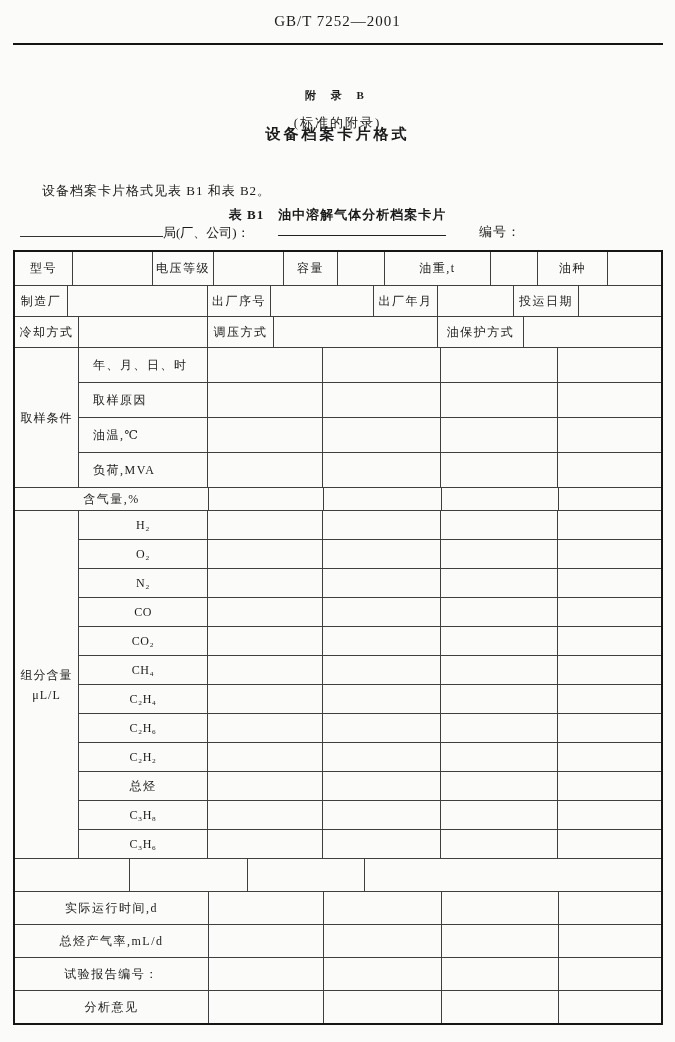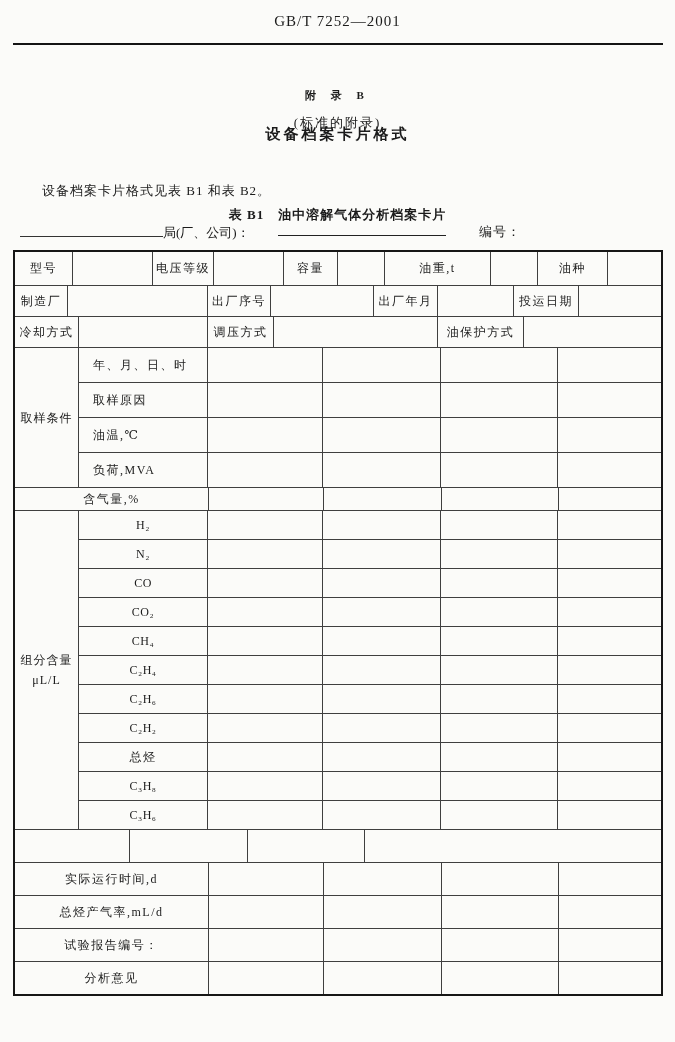--- a/index.html
+++ b/index.html
@@ -177,20 +177,27 @@
     </div>
     <div class="rows">
       <div class="trow h28">
         <div class="cell colB gasf">H₂</div>
         <div class="cell blank d1"></div>
         <div class="cell blank d2"></div>
         <div class="cell blank d3"></div>
         <div class="cell blank last d4"></div>
       </div>
       <div class="trow h28">
+        <div class="cell colB gasf">O₂</div>
+        <div class="cell blank d1"></div>
+        <div class="cell blank d2"></div>
+        <div class="cell blank d3"></div>
+        <div class="cell blank last d4"></div>
+      </div>
+      <div class="trow h28">
         <div class="cell colB gasf">N₂</div>
         <div class="cell blank d1"></div>
         <div class="cell blank d2"></div>
         <div class="cell blank d3"></div>
         <div class="cell blank last d4"></div>
       </div>
       <div class="trow h28">
         <div class="cell colB gasf">CO</div>
         <div class="cell blank d1"></div>
         <div class="cell blank d2"></div>

